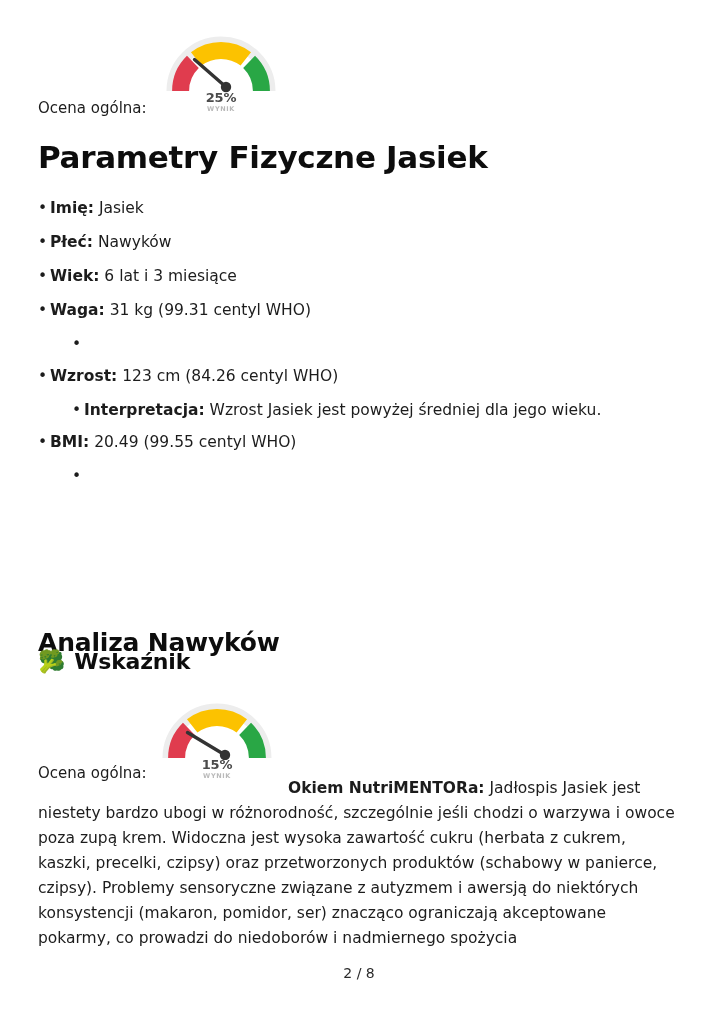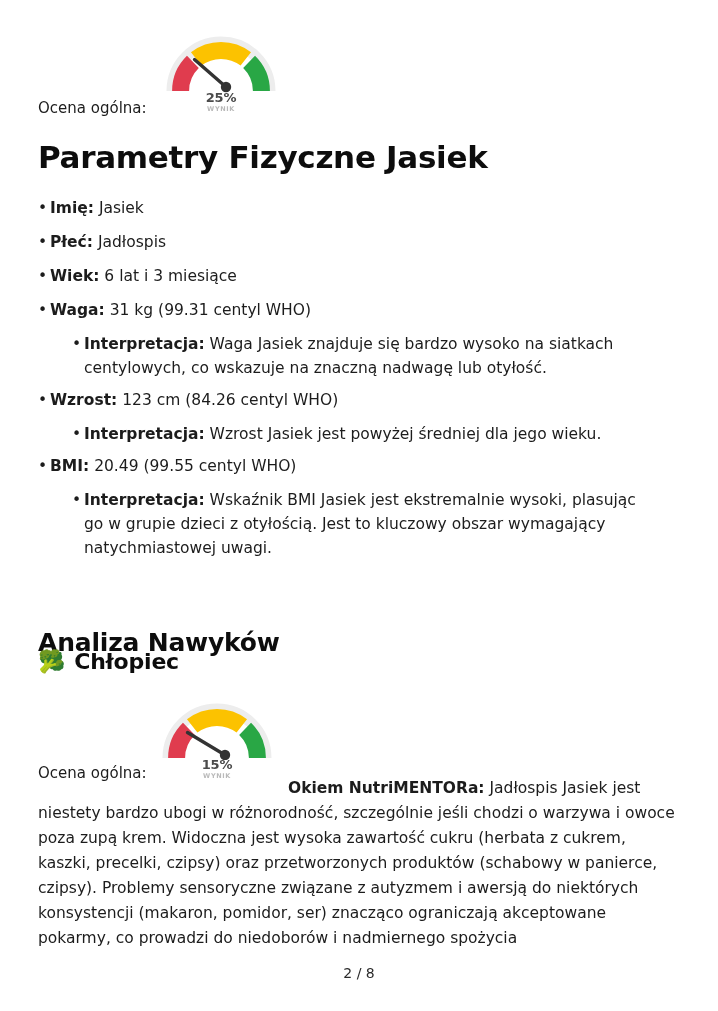--- a/index.html
+++ b/index.html
@@ -187,65 +187,63 @@
 
   <div class="facts">
 
     <div class="fact-row">
       <span class="bullet">•</span>
       <span class="fact-text"><span class="lbl">Imię:</span><span> Jasiek</span></span>
     </div>
 
     <div class="fact-row">
       <span class="bullet">•</span>
-      <span class="fact-text"><span class="lbl">Płeć:</span><span> Jadłospis</span></span>
+      <span class="fact-text"><span class="lbl">Płeć:</span><span> Nawyków</span></span>
     </div>
 
     <div class="fact-row">
       <span class="bullet">•</span>
       <span class="fact-text"><span class="lbl">Wiek:</span><span> 6 lat i 3 miesiące</span></span>
     </div>
 
     <div class="fact-row">
       <span class="bullet">•</span>
       <span class="fact-text"><span class="lbl">Waga:</span><span> 31 kg (99.31 centyl WHO)</span></span>
     </div>
 
     <div class="fact-row sub">
       <span class="bullet">•</span>
-      <span class="fact-text"><span class="lbl">Interpretacja:</span><span> Waga Jasiek znajduje się bardzo wysoko na siatkach centylowych, co wskazuje na znaczną nadwagę lub otyłość.</span></span>
     </div>
 
     <div class="fact-row">
       <span class="bullet">•</span>
       <span class="fact-text"><span class="lbl">Wzrost:</span><span> 123 cm (84.26 centyl WHO)</span></span>
     </div>
 
     <div class="fact-row sub">
       <span class="bullet">•</span>
       <span class="fact-text"><span class="lbl">Interpretacja:</span><span> Wzrost Jasiek jest powyżej średniej dla jego wieku.</span></span>
     </div>
 
     <div class="fact-row">
       <span class="bullet">•</span>
       <span class="fact-text"><span class="lbl">BMI:</span><span> 20.49 (99.55 centyl WHO)</span></span>
     </div>
 
     <div class="fact-row sub">
       <span class="bullet">•</span>
-      <span class="fact-text"><span class="lbl">Interpretacja:</span><span> Wskaźnik BMI Jasiek jest ekstremalnie wysoki, plasując go w grupie dzieci z otyłością. Jest to kluczowy obszar wymagający natychmiastowej uwagi.</span></span>
     </div>
 
   </div>
 
   <h2 class="subtitle" style="left:38px; top:586px;margin-top:43px;">Analiza Nawyków</h2>
 
   <h3 class="section-heading" style="left:38px; top:650px;">
     <span class="emoji-icon">🥦</span>
-    <span>Chłopiec</span>
+    <span>Wskaźnik</span>
   </h3>
 
   <div class="gauge-wrap" style="left:162px; top:700px;">
     <svg width="110" height="60" viewBox="0 0 110 60" aria-hidden="true">
       <path d="M6 58 A49 49 0 0 1 104 58" fill="none" stroke="#ededed" stroke-width="11"></path>
       <path d="M14.6 58 A40.4 40.4 0 0 1 26.9 28.8" fill="none" stroke="#e03c4e" stroke-width="17"></path>
       <path d="M30.2 25.9 A40.4 40.4 0 0 1 79.8 25.9" fill="none" stroke="#fcc200" stroke-width="17"></path>
       <path d="M83.1 28.8 A40.4 40.4 0 0 1 95.4 58" fill="none" stroke="#29a745" stroke-width="17"></path>
       <line x1="63" y1="55" x2="25.5" y2="32.5" stroke="#333333" stroke-width="3.4" stroke-linecap="round"></line>
       <circle cx="63" cy="55" r="5.2" fill="#333333"></circle>

